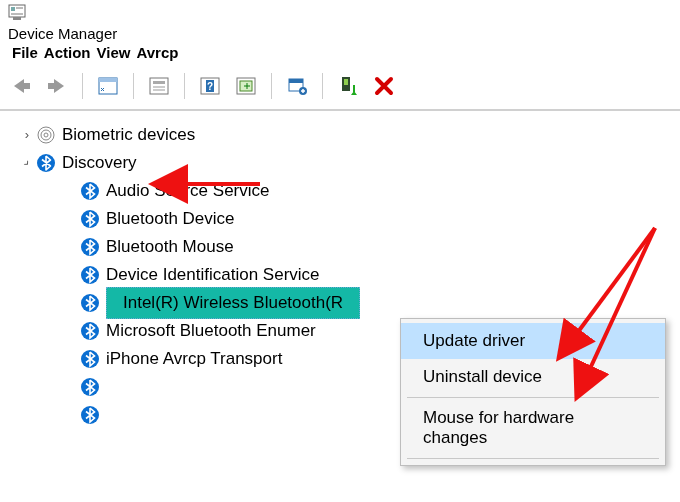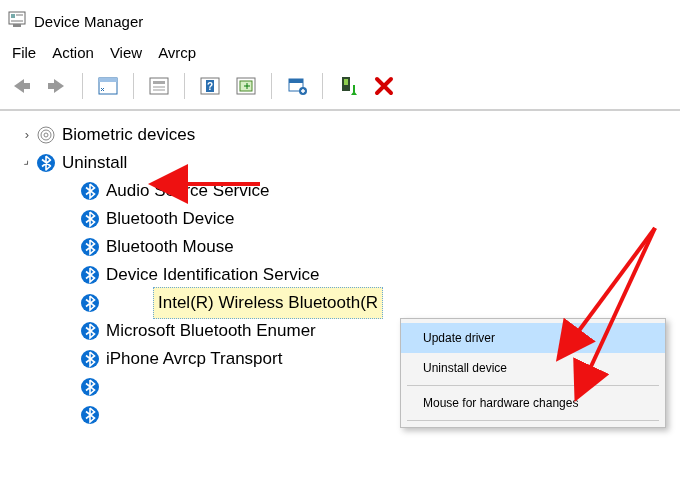--- a/index.html
+++ b/index.html
@@ -9,31 +9,32 @@
     font-size: 14px;
     background: #fff;
     color: #000;
     width: 680px;
     height: 502px;
     overflow: hidden;
     position: relative;
   }
   .titlebar {
     display: flex;
-    align-items: center;
     height: 34px;
     padding: 4px 8px 0 8px;
+    flex-direction: column;
   }
   .titlebar .tb-icon { margin-right: 8px; }
   .titlebar .title { font-size: 15px; }
   .menubar {
     display: flex;
-    gap: 16px;
+    gap: 6px;
     padding: 6px 12px 4px 12px;
     font-size: 15px;
+    font-weight: bold;
   }
   .menubar .menu-item { cursor: default; }
   .toolbar {
     display: flex;
     align-items: center;
     gap: 6px;
     padding: 2px 6px 4px 6px;
     border-bottom: 2px solid #d0d0d0;
     height: 38px;
   }
@@ -59,37 +60,36 @@
   .glyph {
     display:inline-block; width: 18px; text-align:center;
     color:#555; font-size:13px;
   }
   .ico { width:20px; height:20px; display:inline-block; margin-right:6px; }
   .bt-ico svg { display:block; }
   .sub-children {
     padding-left: 28px;
   }
   .sel {
-    background: #fef9c3;
+    background: #14b8a6;
     display:inline-block;
-    padding: 1px 4px;
+    padding: 1px 16px;
     border: 1px dotted #6aa9d6;
-    margin-left: 47px;
   }
   
   .context-menu {
     position: absolute;
     left: 400px;
     top: 318px;
     width: 264px;
     background: #f4f4f4;
     border: 1px solid #bdbdbd;
     box-shadow: 3px 3px 6px rgba(0,0,0,0.25);
     padding: 4px 0;
-    font-size: 12px;
+    font-size: 17px;
   }
   .cm-item {
     padding: 8px 22px;
   }
   .cm-item.highlight { background:#bfe1ff; }
   .cm-sep {
     height:1px; background:#c8c8c8; margin: 2px 6px;
   }
   .cm-item.bold { font-weight: 700; }
   
@@ -207,21 +207,21 @@
   </div>
 
   <div class="row">
     <span class="glyph" style="transform:rotate(45deg);display:inline-block;">›</span>
     <span class="ico bt-ico">
       <svg width="20" height="20" viewBox="0 0 20 20">
           <circle cx="10" cy="10" r="9" fill="#0a6ed1"></circle>
           <path d="M10 3 L10 17 L14.5 13 L6 6.5 M10 3 L14.5 7 L6 13.5" stroke="#fff" stroke-width="1.6" fill="none" stroke-linejoin="round"></path>
         </svg>
     </span>
-    <span>Uninstall</span>
+    <span>Discovery</span>
   </div>
 
   <div class="sub-children" style="margin-left:34px;">
     <div class="row">
         <span class="ico bt-ico">
           <svg width="20" height="20" viewBox="0 0 20 20">
             <circle cx="10" cy="10" r="9" fill="#0a6ed1"></circle>
             <path d="M10 3 L10 17 L14.5 13 L6 6.5 M10 3 L14.5 7 L6 13.5" stroke="#fff" stroke-width="1.6" fill="none"></path>
           </svg>
         </span>

